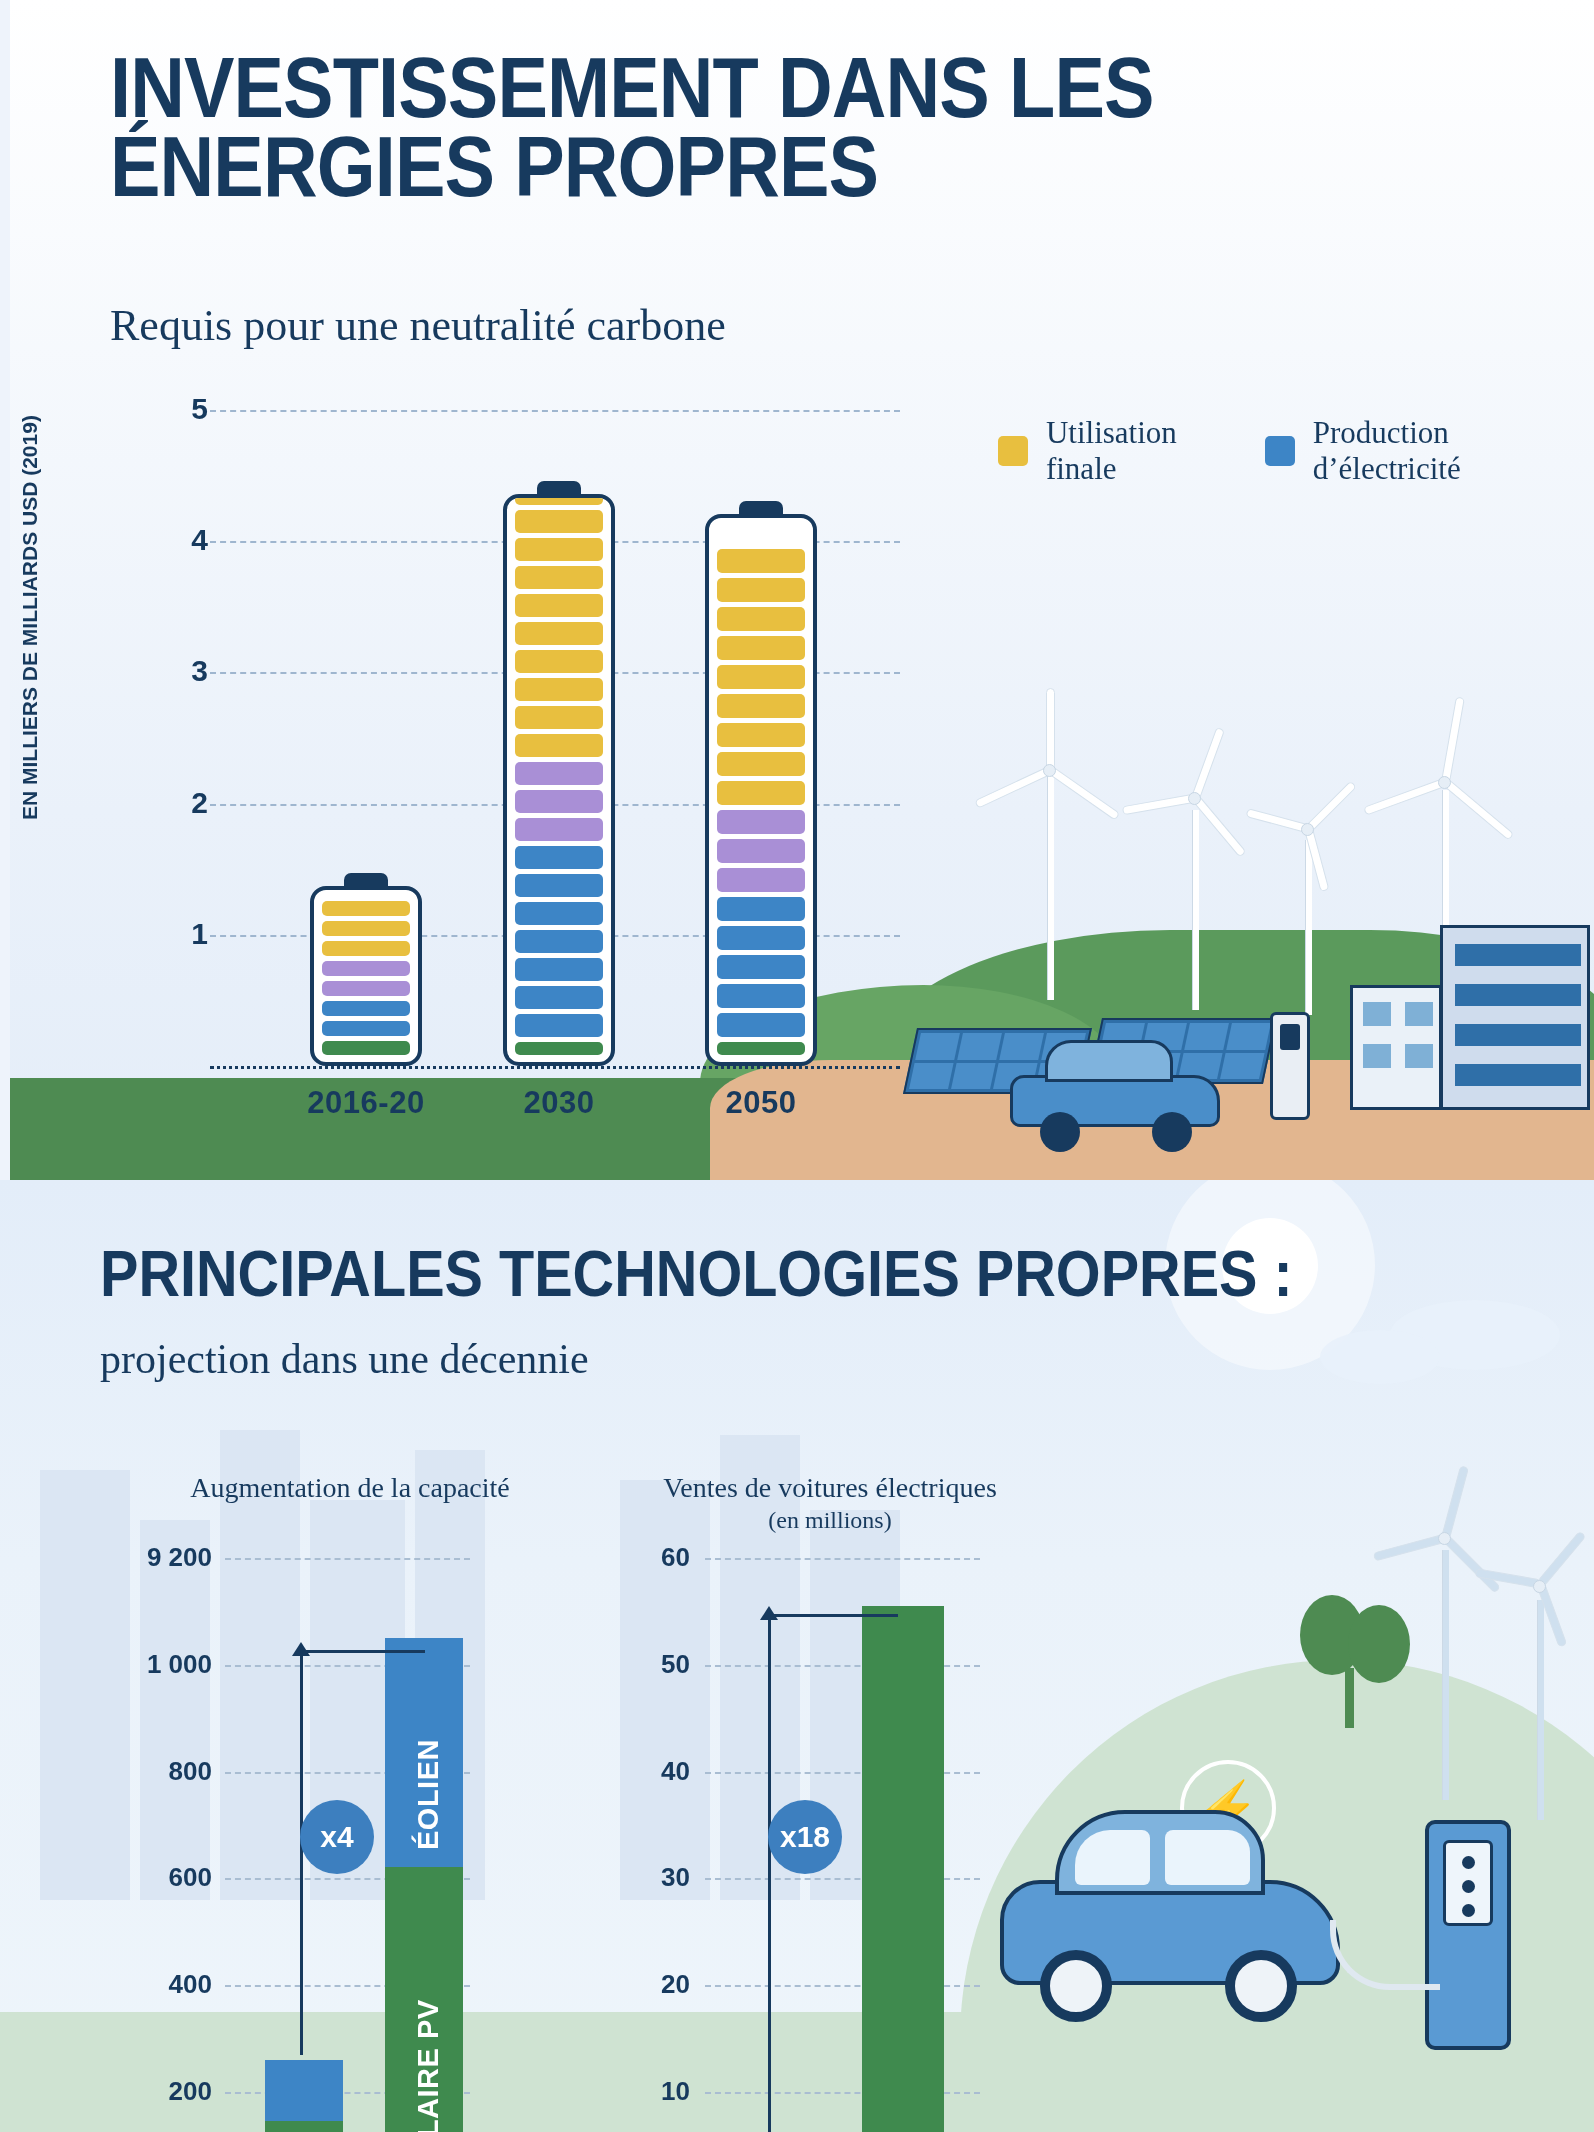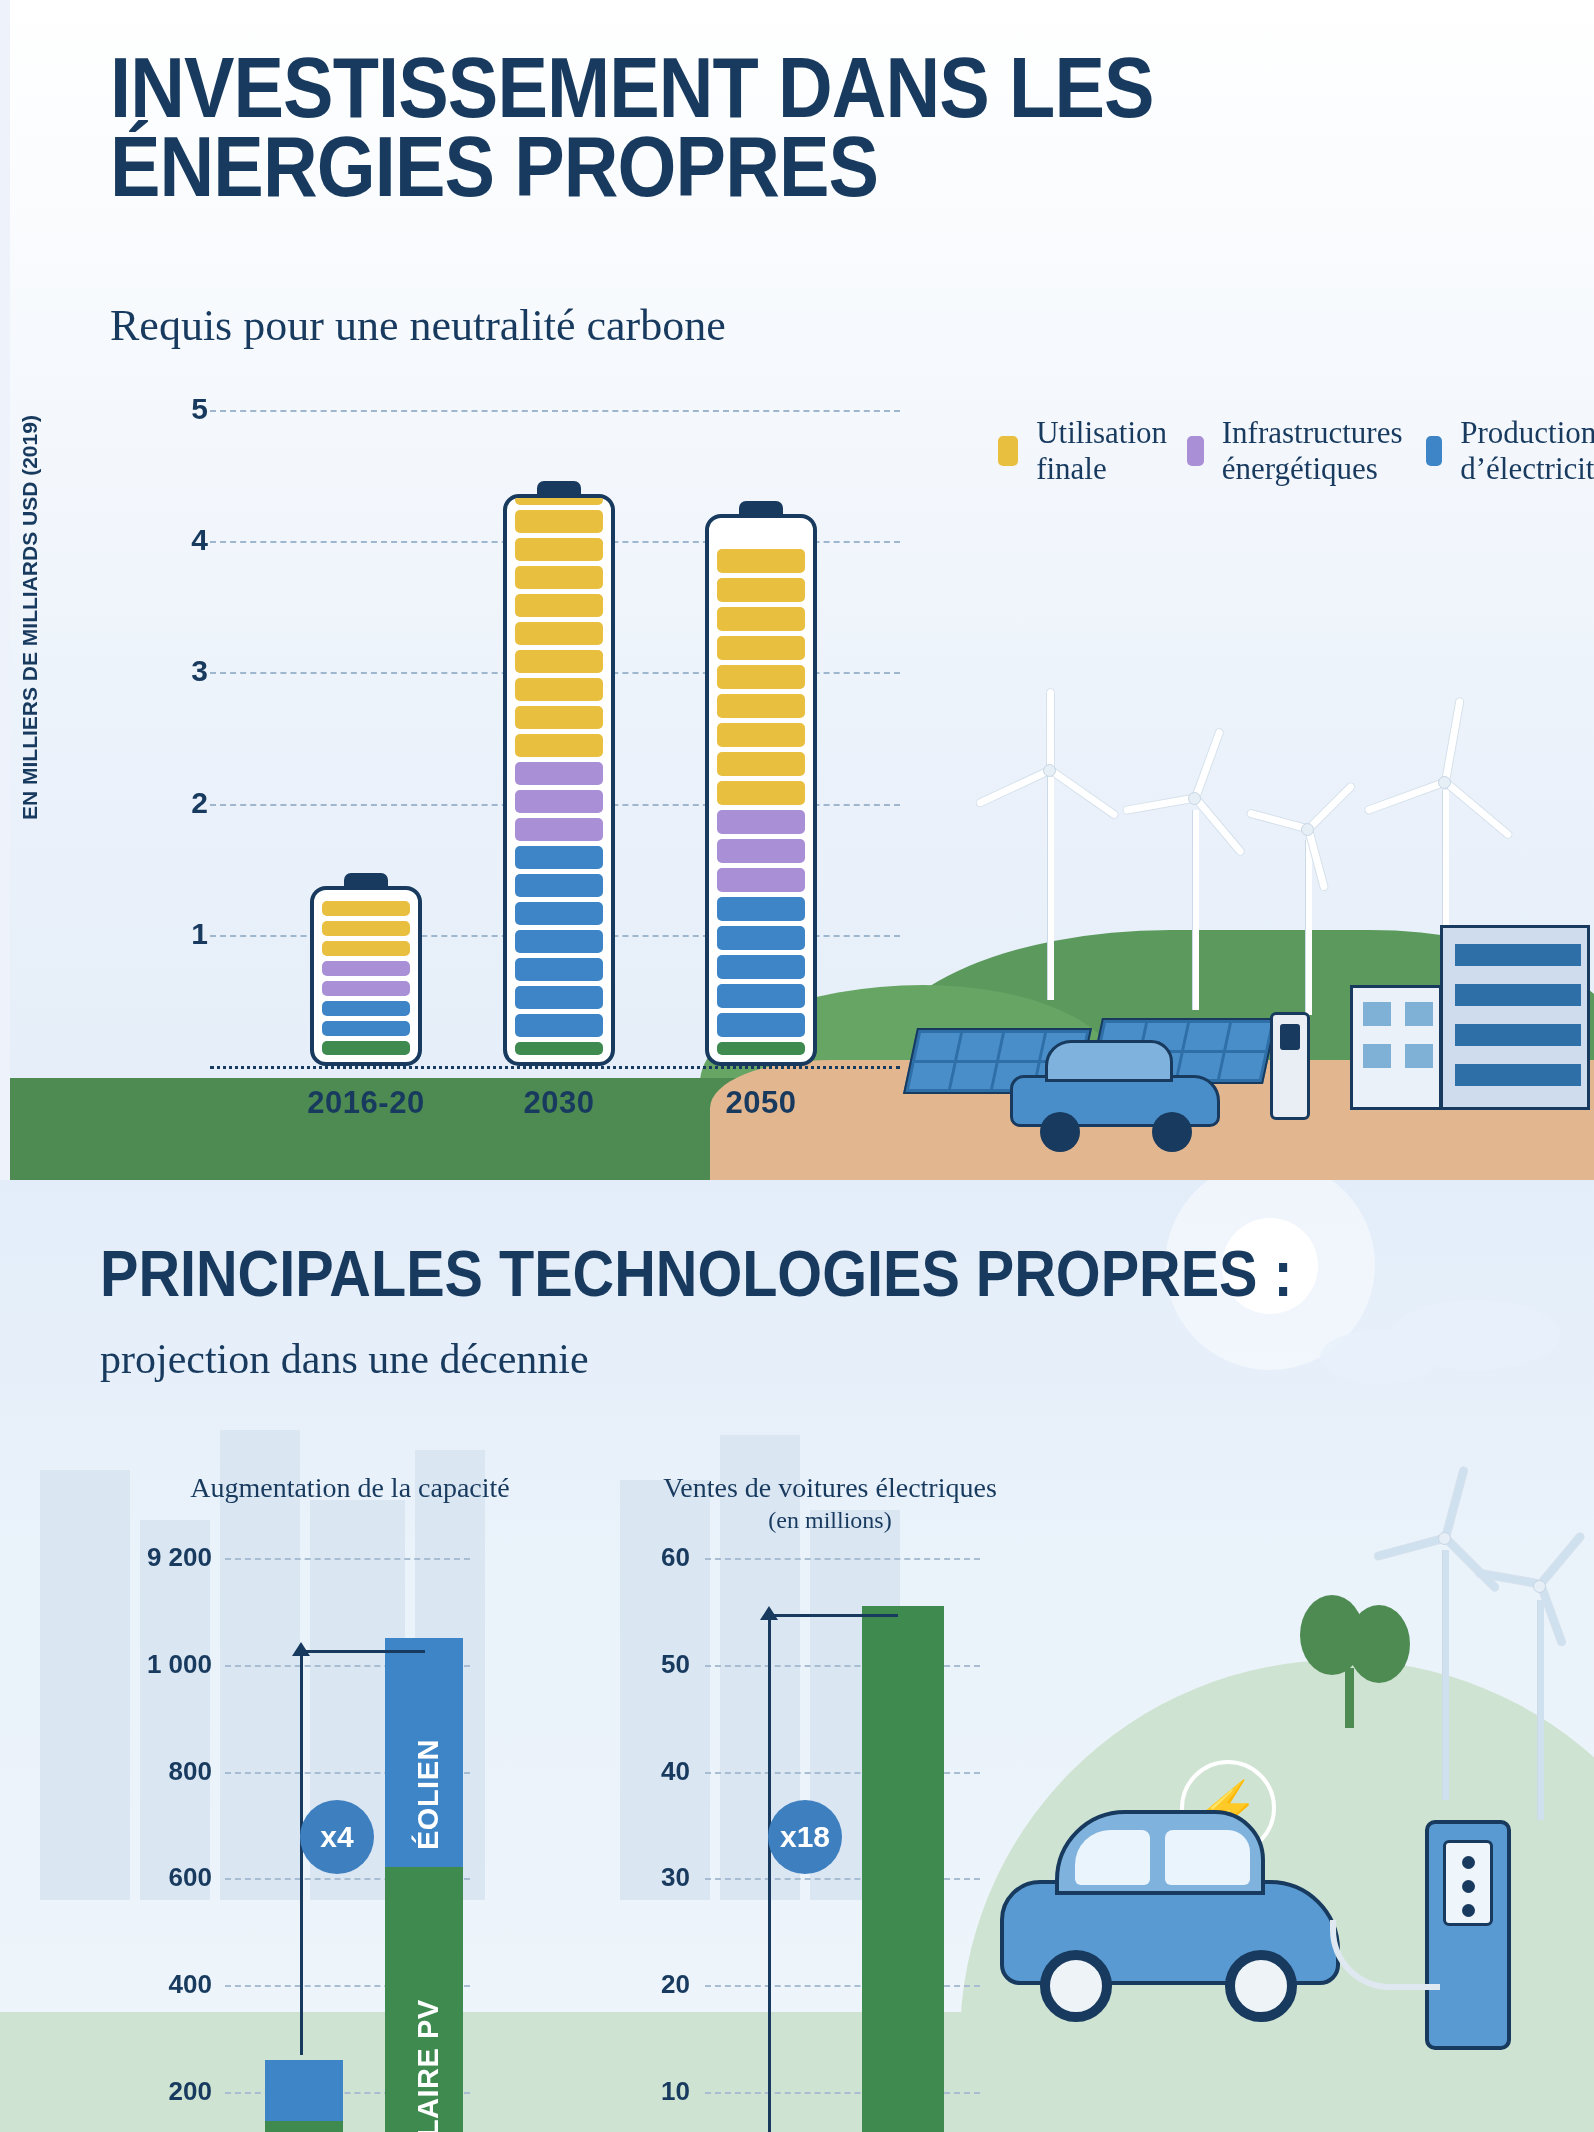--- a/index.html
+++ b/index.html
@@ -406,24 +406,20 @@
     <div class="cell" style="height:24px;background:#e8bf3f"></div>
   </div>
   <div class="x-label" style="left:675px; width:152px;">2050</div>
 
   <div id="legend">
     <div class="legend-row">
       <span class="legend-swatch" style="background:#e8bf3f"></span>
       <span class="legend-label">Utilisation finale</span>
     </div>
     <div class="legend-row">
-      <span class="legend-swatch" style="background:#a98fd6"></span>
-      <span class="legend-label">Infrastructures énergétiques</span>
-    </div>
-    <div class="legend-row">
       <span class="legend-swatch" style="background:#3d85c6"></span>
       <span class="legend-label">Production d’électricité</span>
     </div>
   </div>
 
   <div class="turbine" style="left:980px; top:740px; width:120px; height:260px;">
     <div class="mast" style="height:230px;"></div>
     <div class="blade" style="left:56px; top:-52px; height:82px; transform: rotate(0deg);"></div>
     <div class="blade" style="left:56px; top:-52px; height:82px; transform: rotate(125deg);"></div>
     <div class="blade" style="left:56px; top:-52px; height:82px; transform: rotate(245deg);"></div>

